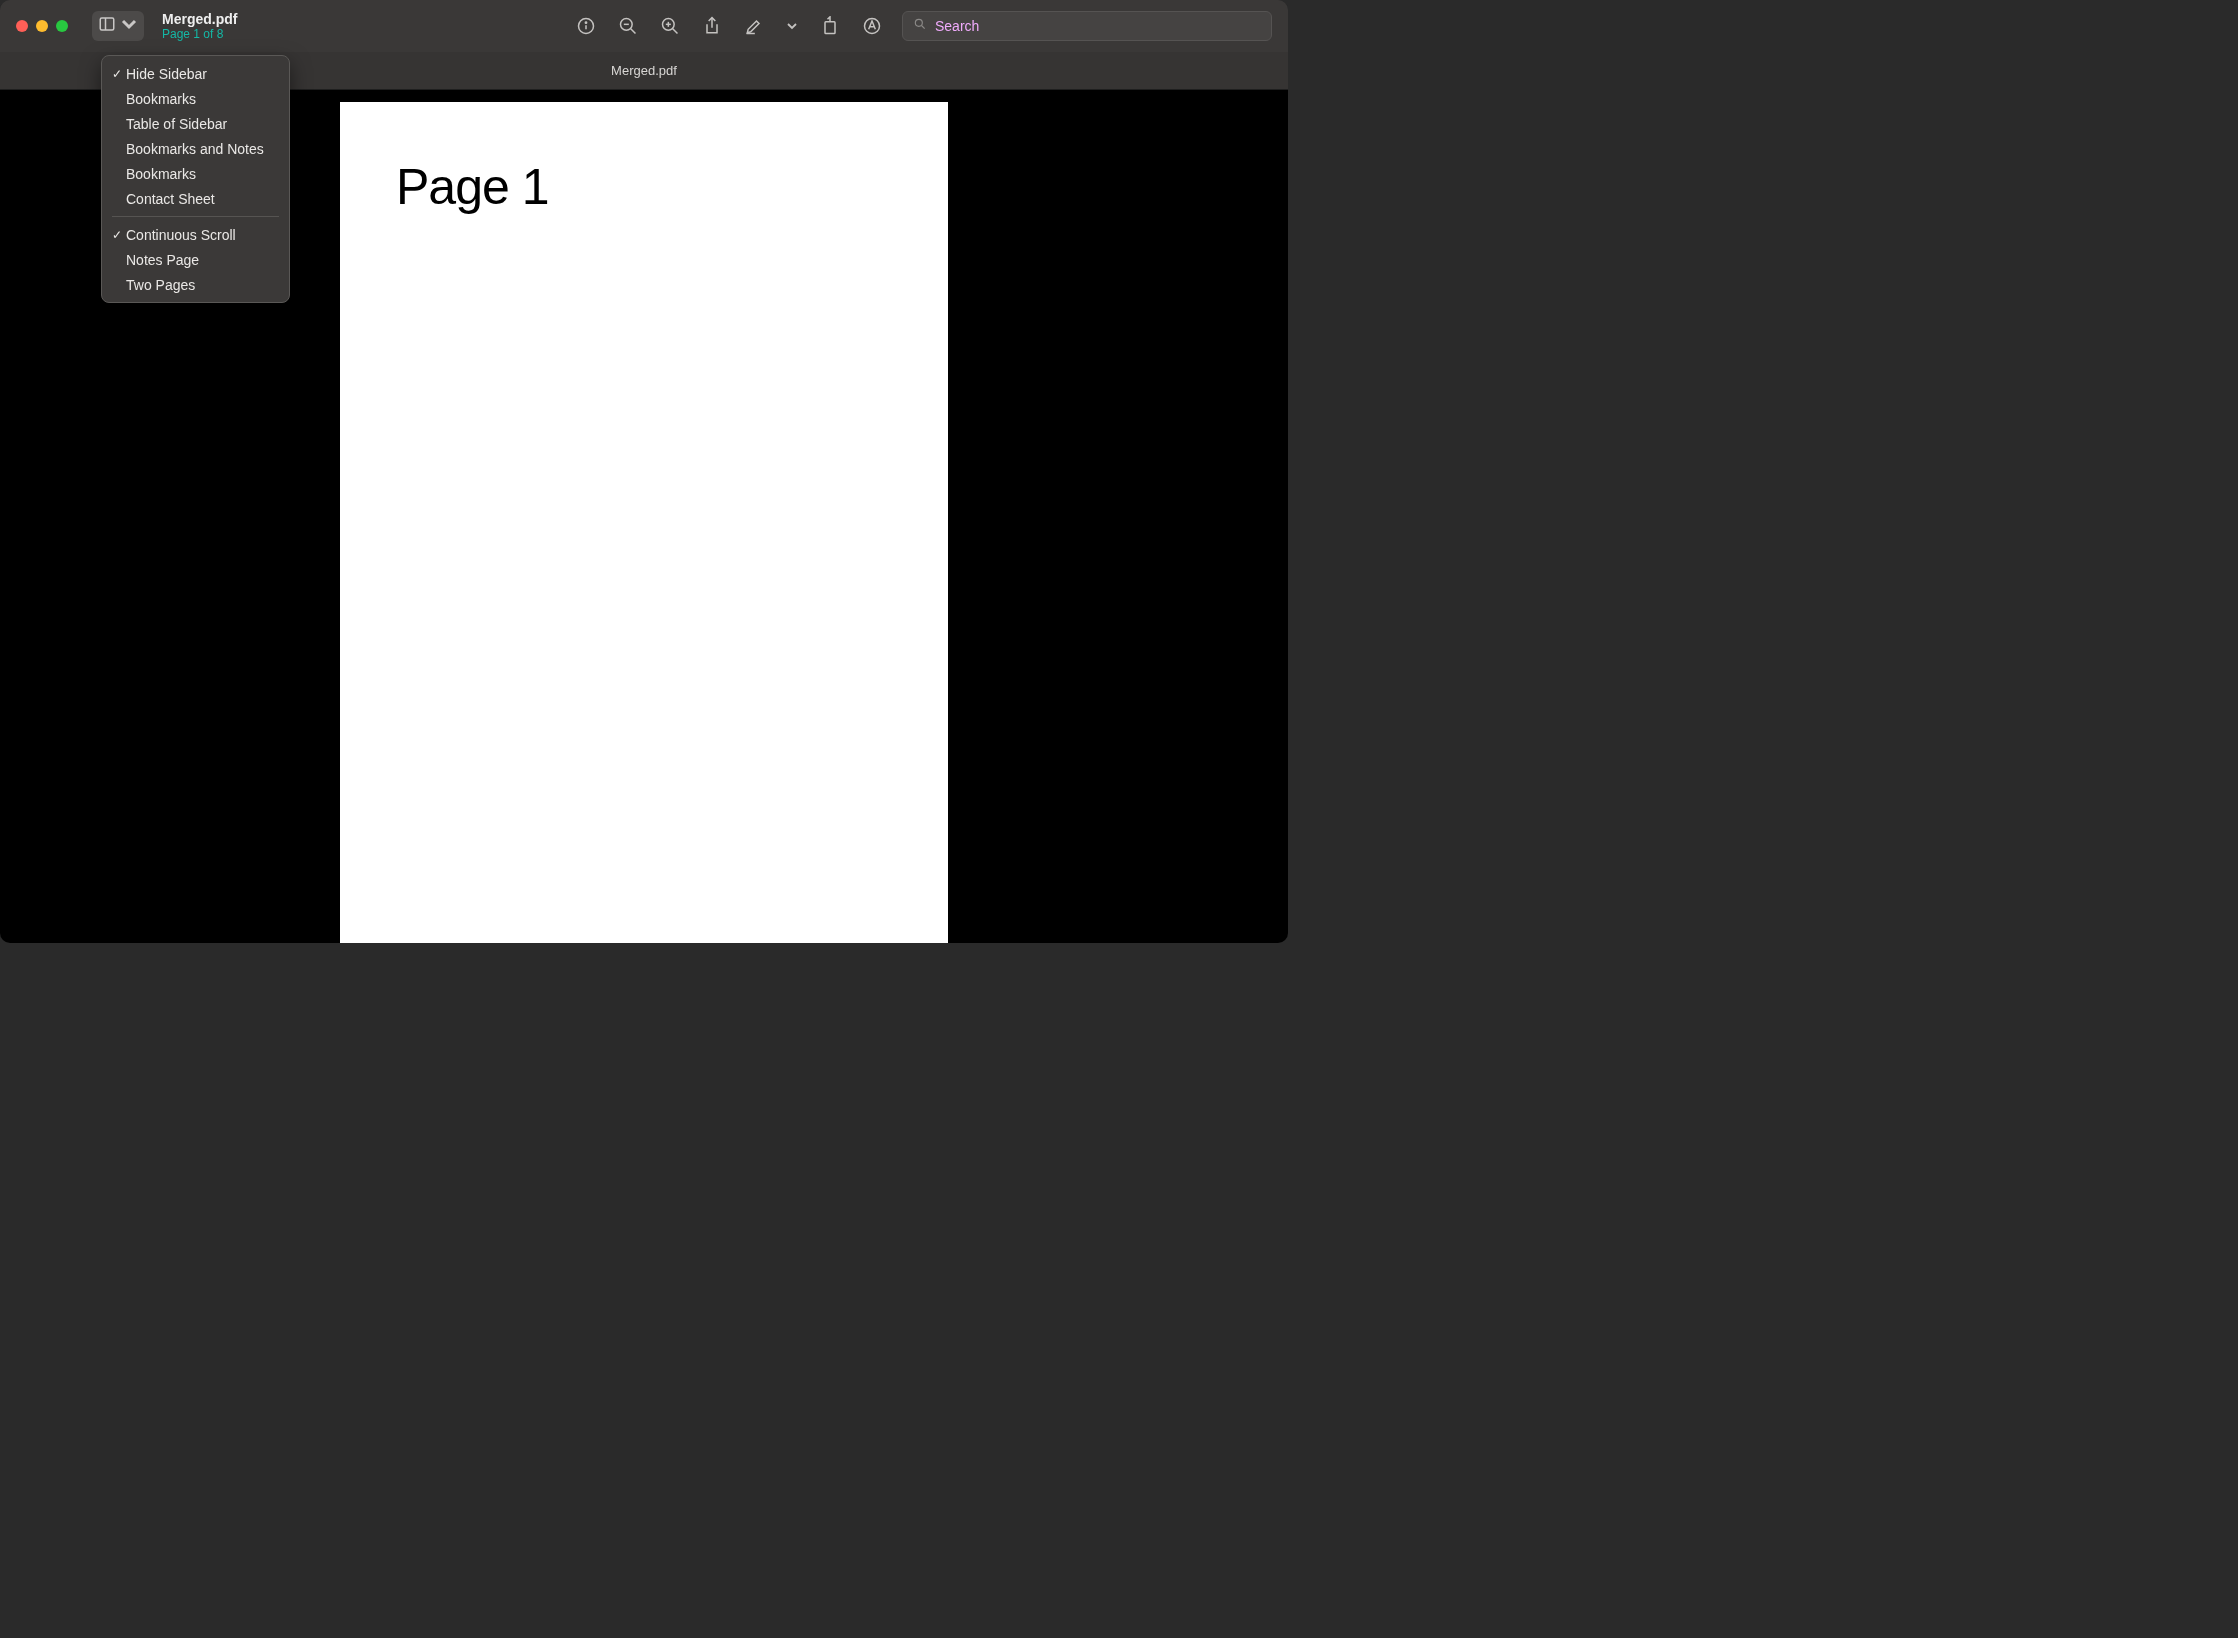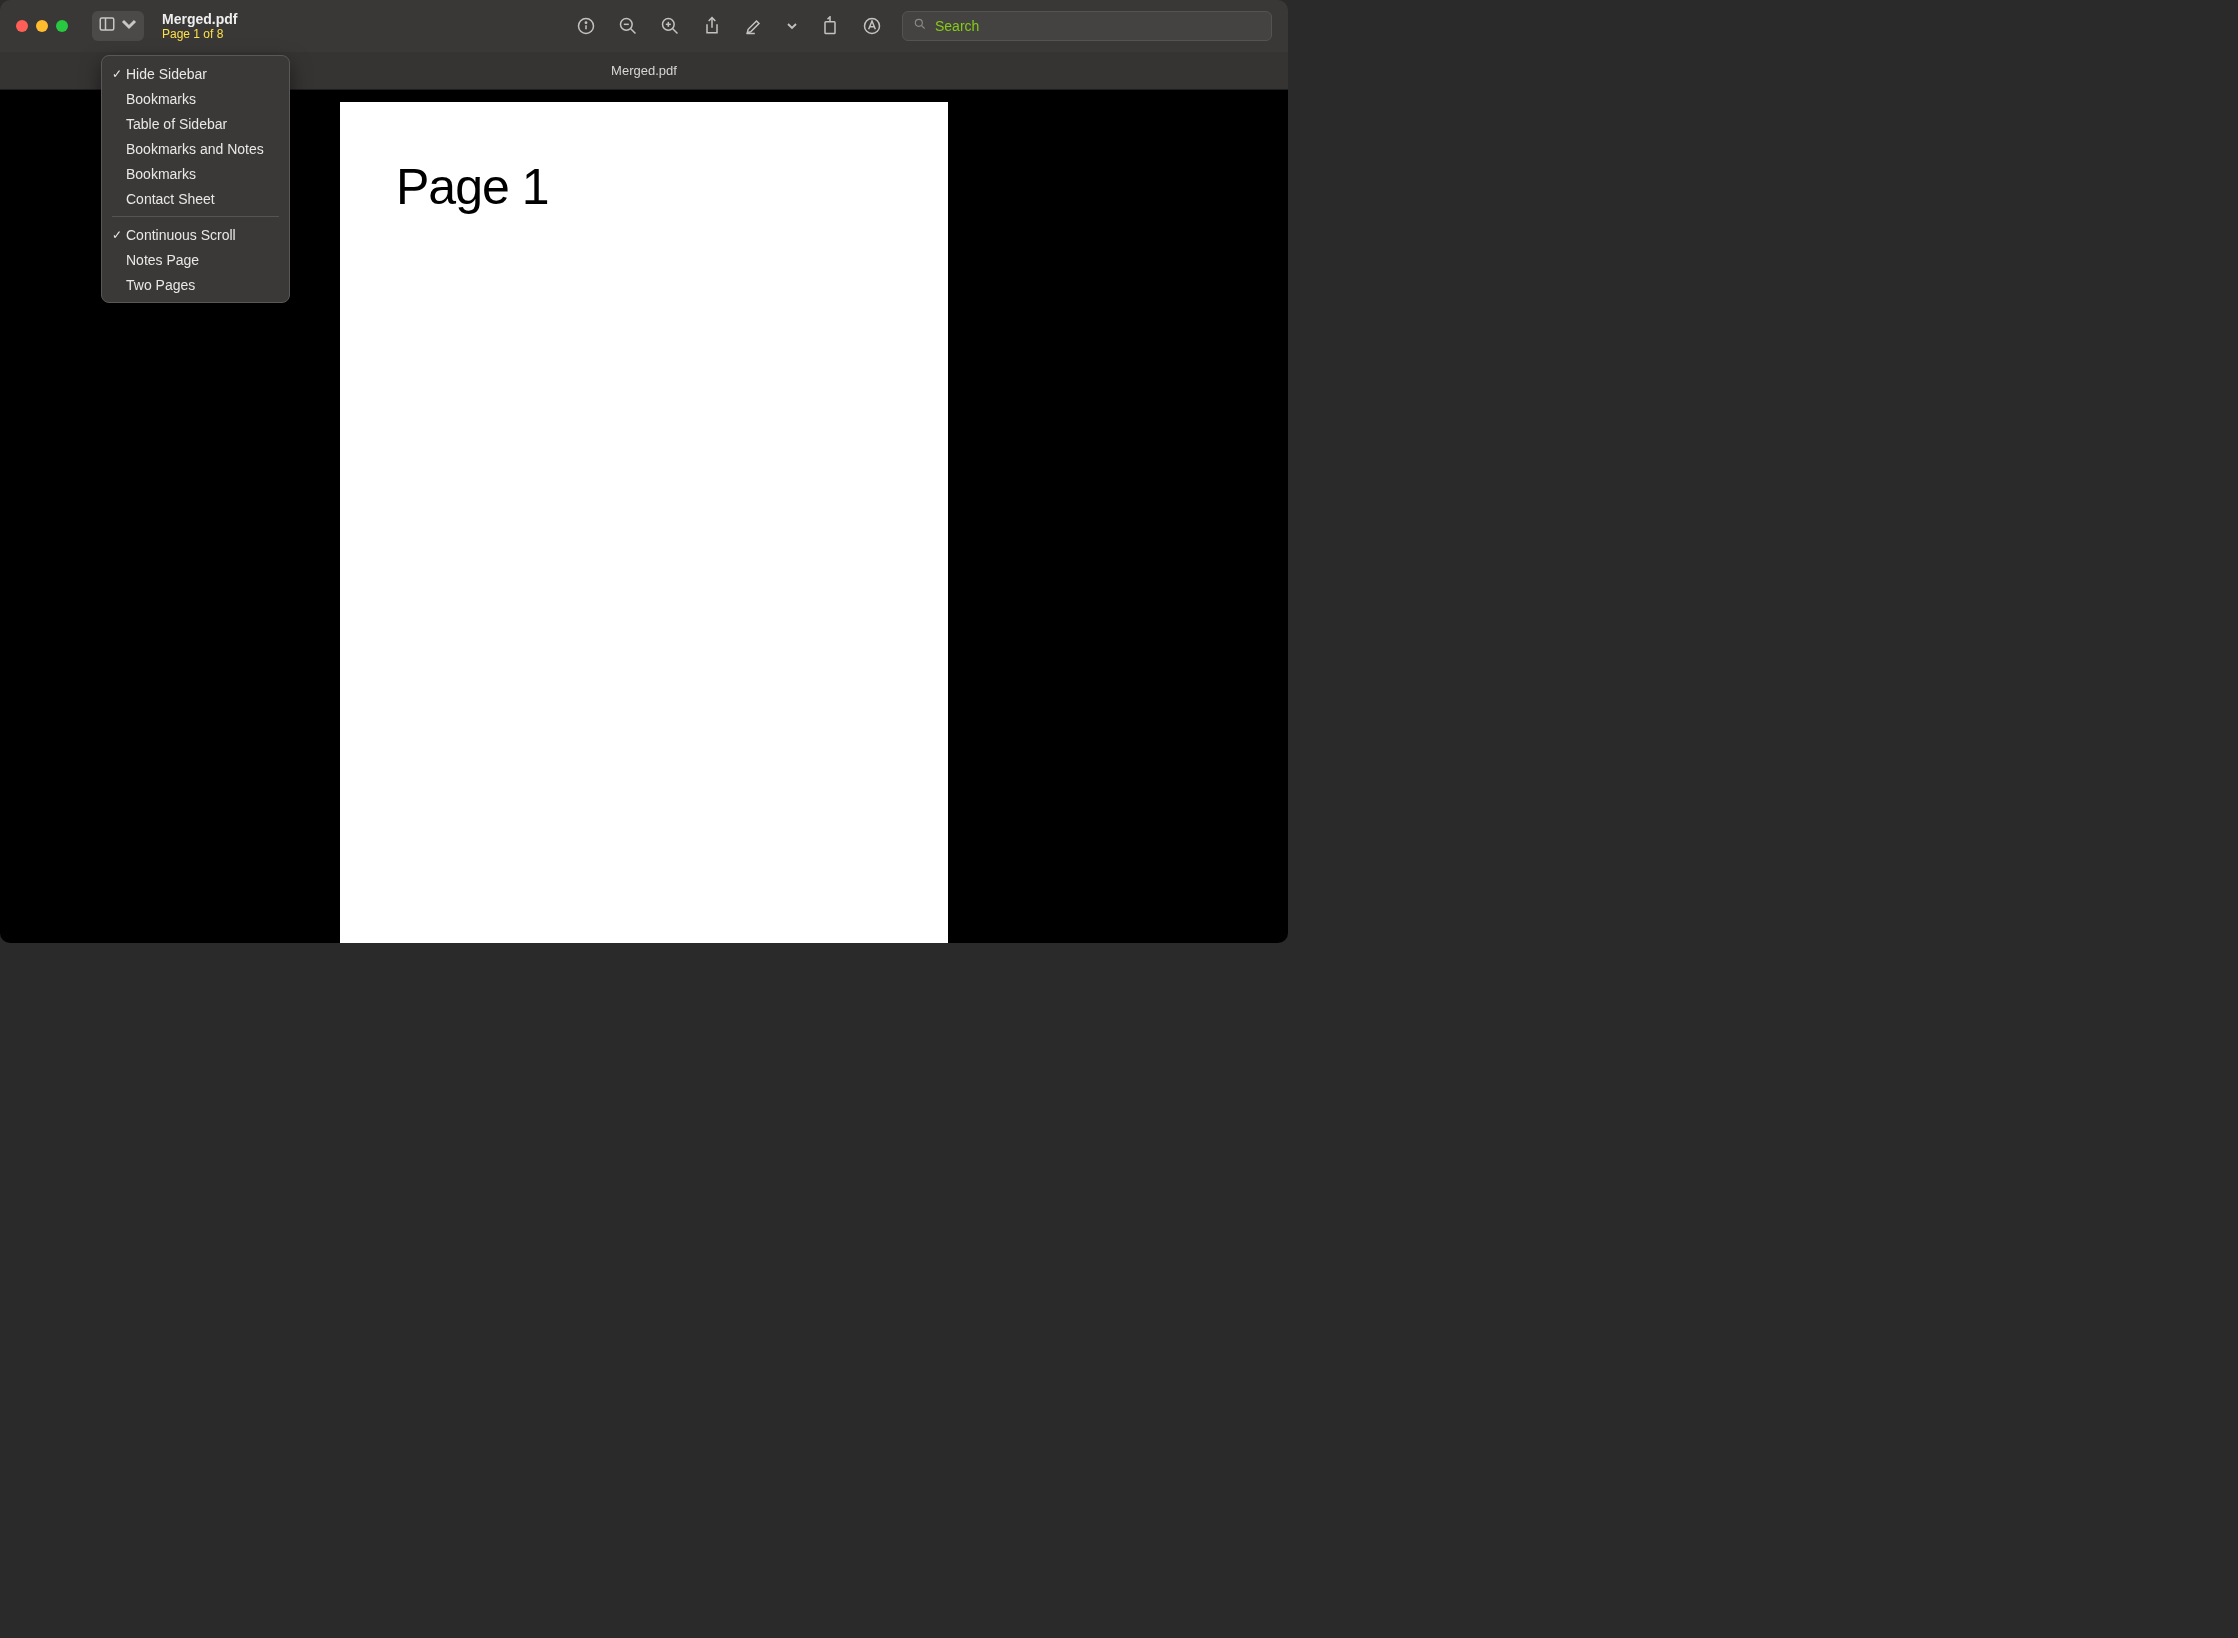--- a/index.html
+++ b/index.html
@@ -68,21 +68,21 @@
       margin-left: 10px;
       color: #f0f0f0;
     }
     .title-main {
       font-weight: 600;
       font-size: 14px;
       color: #eee;
     }
     .title-sub {
       font-size: 12px;
-      color: #fde047;
+      color: #14b8a6;
     }
     .toolbar-spacer {
       flex: 1;
     }
     .toolbar-icons {
       display: flex;
       align-items: center;
       gap: 22px;
       color: #c4c2c0;
     }
@@ -110,21 +110,21 @@
       margin-left: 12px;
       color: #8b8987;
     }
     .search-field svg {
       width: 14px;
       height: 14px;
       margin-right: 8px;
     }
     .search-placeholder {
       font-size: 14px;
-      color: #84cc16;
+      color: #f0abfc;
     }
     .subheader {
       height: 38px;
       background: #363433;
       display: flex;
       align-items: center;
       justify-content: center;
       border-bottom: 1px solid #1f1f1f;
     }
     .subheader-title {

